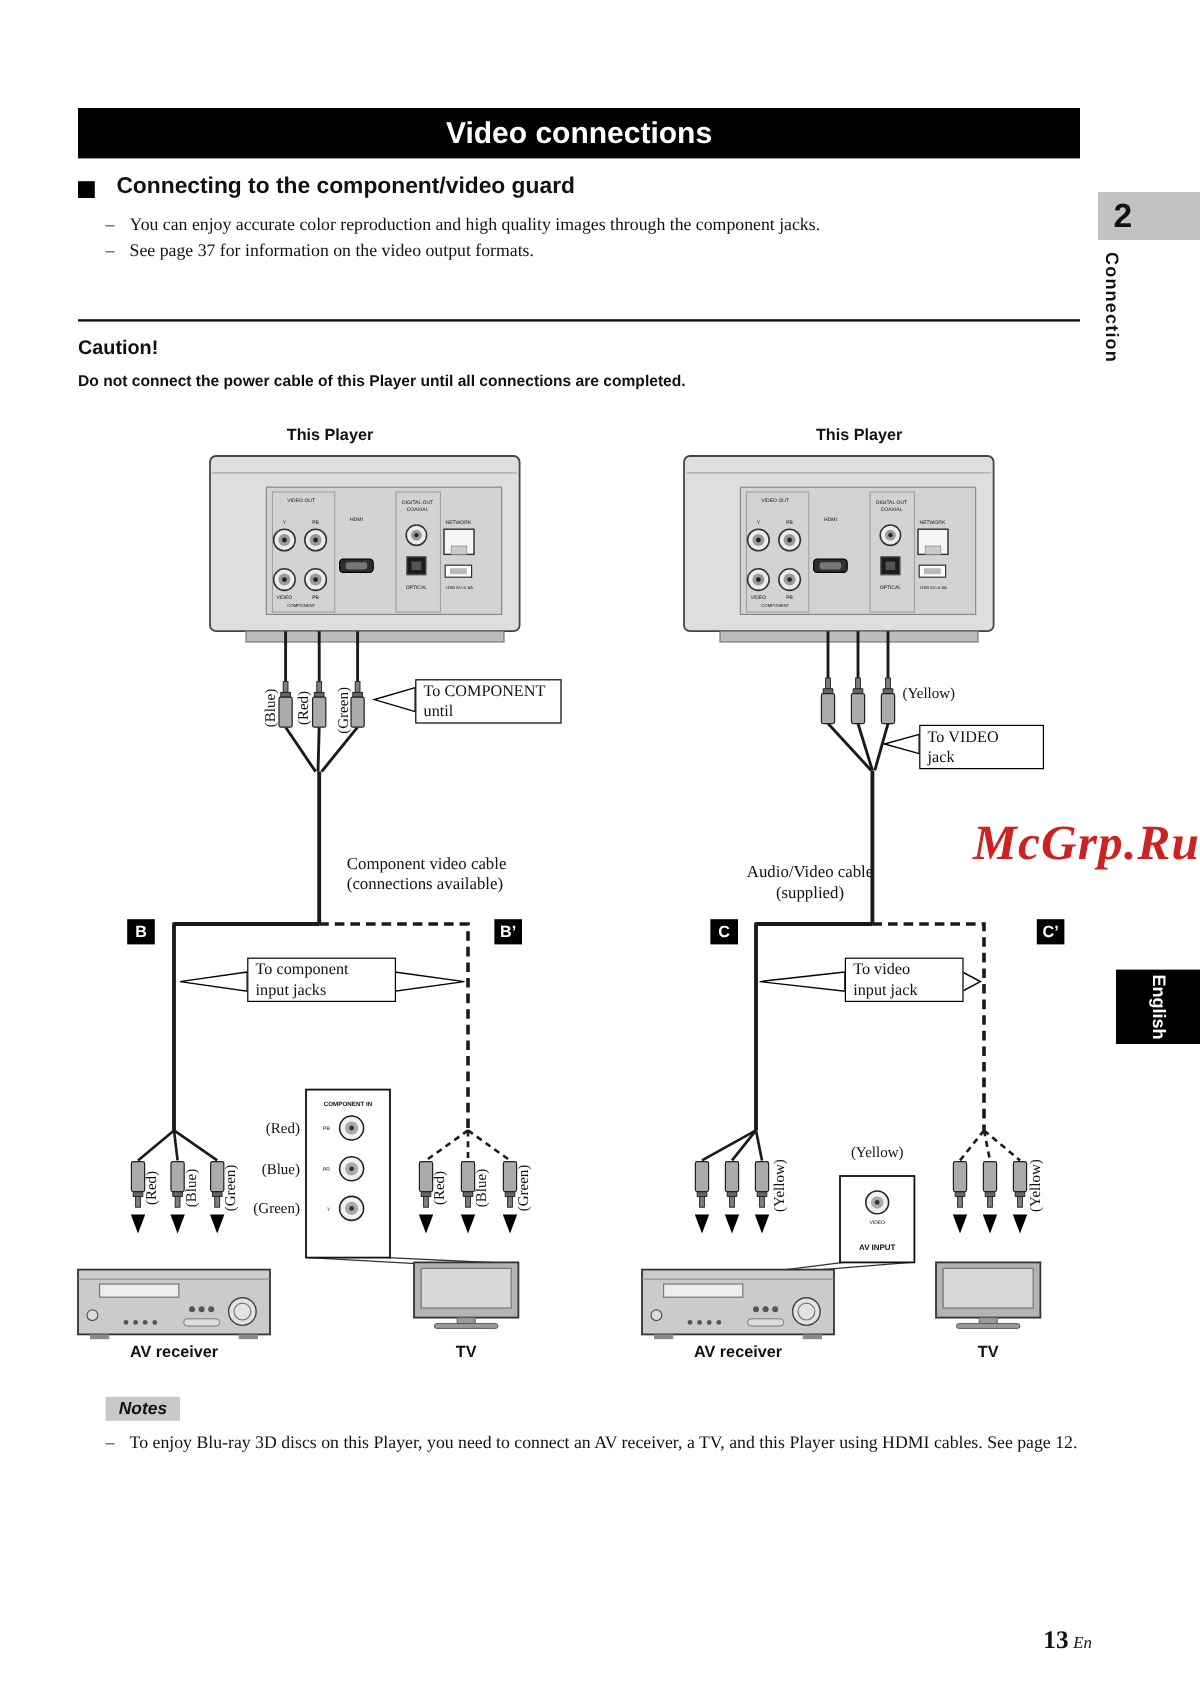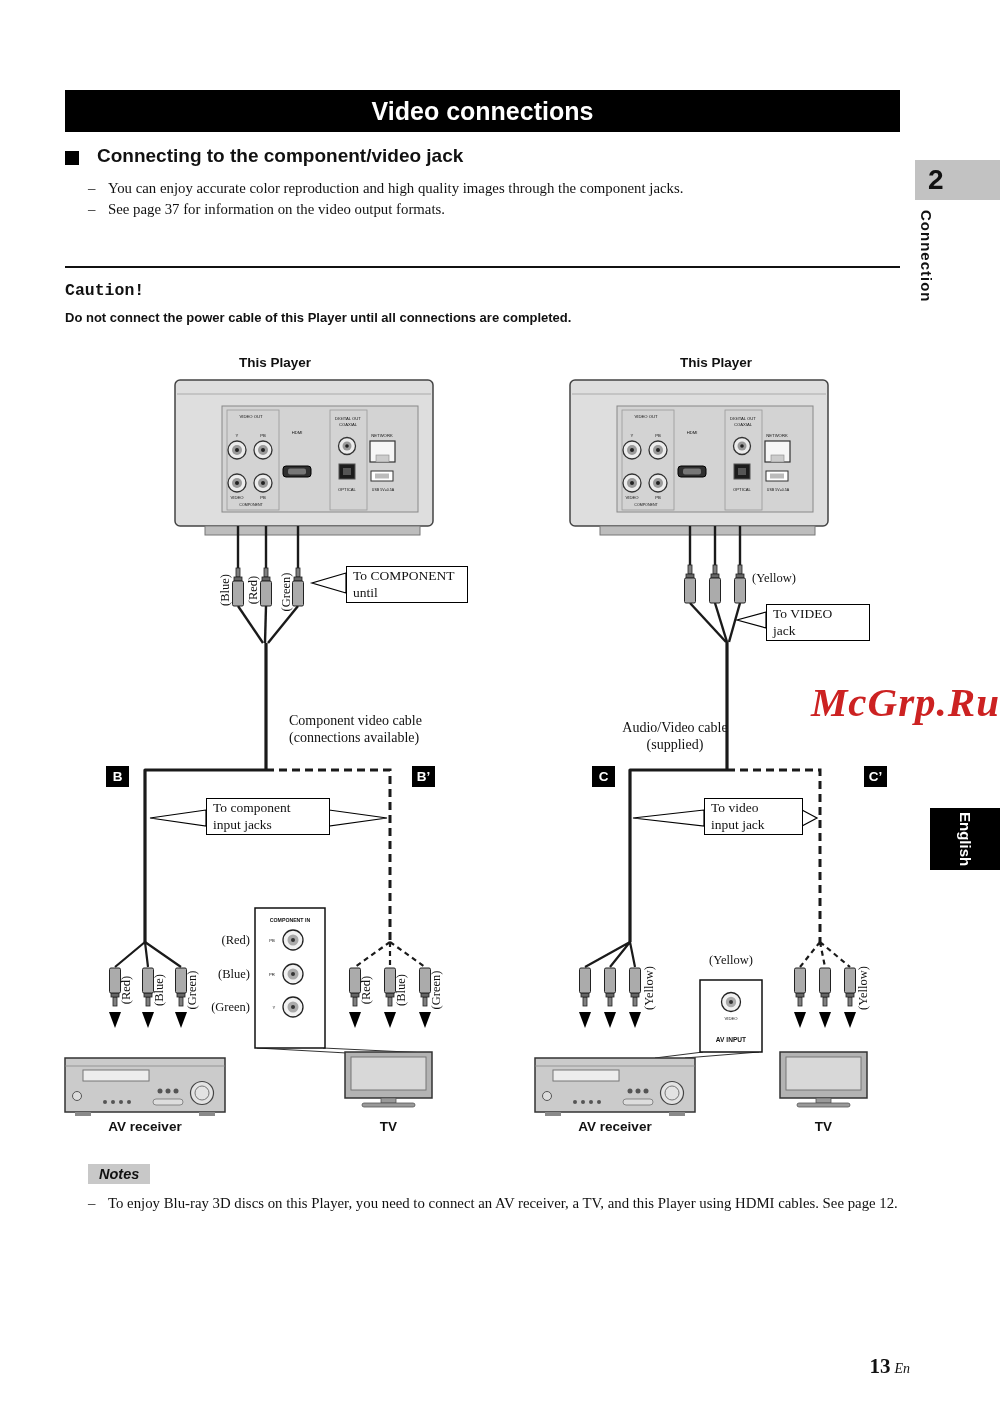--- a/index.html
+++ b/index.html
@@ -16,21 +16,21 @@
   .sec-square { left:65px; top:151px; width:14px; height:14px; background:#000; }
   .sec-title { left:97px; top:145px; font-family:"Liberation Sans",sans-serif; font-weight:bold; font-size:19px; }
 
   
   .bullets { left:88px; top:179px; width:818px; font-size:14.8px; line-height:19.5px; }
   .bullets .li { position:relative; padding-left:20px; margin-bottom:1px; }
   .bullets .li::before { content:"–"; position:absolute; left:0; top:0; }
 
   .rule { left:65px; top:266px; width:835px; height:2px; background:#111; }
 
-  .caution-label { left:65px; top:281px; font-family:Liberation Mono, monospace; font-weight:bold; font-size:16.5px; }
+  .caution-label { left:65px; top:281px; font-family:Liberation Sans, sans-serif; font-weight:bold; font-size:16.5px; }
   .caution-text  { left:65px; top:310px; font-family:"Liberation Sans",sans-serif; font-weight:bold; font-size:13px; }
 
   
   .chapter-tab { left:915px; top:160px; width:85px; height:40px; background:#c2c2c2; }
   .chapter-tab span { display:inline-block; padding-left:13px; font-family:"Liberation Sans",sans-serif;
     font-weight:bold; font-size:28px; line-height:40px; }
   .chapter-vert { left:918px; top:210px; width:30px; height:130px; }
   .chapter-vert span { writing-mode:vertical-rl; font-family:"Liberation Sans",sans-serif; font-weight:bold;
     font-size:15px; letter-spacing:1px; }
   .english-tab { left:930px; top:808px; width:70px; height:62px; background:#000;
@@ -72,21 +72,21 @@
   .cable { stroke:#1a1a1a; fill:none; }
 </style>
 </head>
 <body>
 
 <div class="abs header-bar">
   <span>Video connections</span>
 </div>
 
 <div class="abs sec-square"></div>
-<div class="abs sec-title">Connecting to the component/video jack</div>
+<div class="abs sec-title">Connecting to the component/video guard</div>
 
 <div class="abs bullets">
   <div class="li">You can enjoy accurate color reproduction and high quality images through the component jacks.</div>
   <div class="li">See page 37 for information on the video output formats.</div>
 </div>
 
 <div class="abs rule"></div>
 
 <div class="abs caution-label">Caution!</div>
 <div class="abs caution-text">Do not connect the power cable of this Player until all connections are completed.</div>

